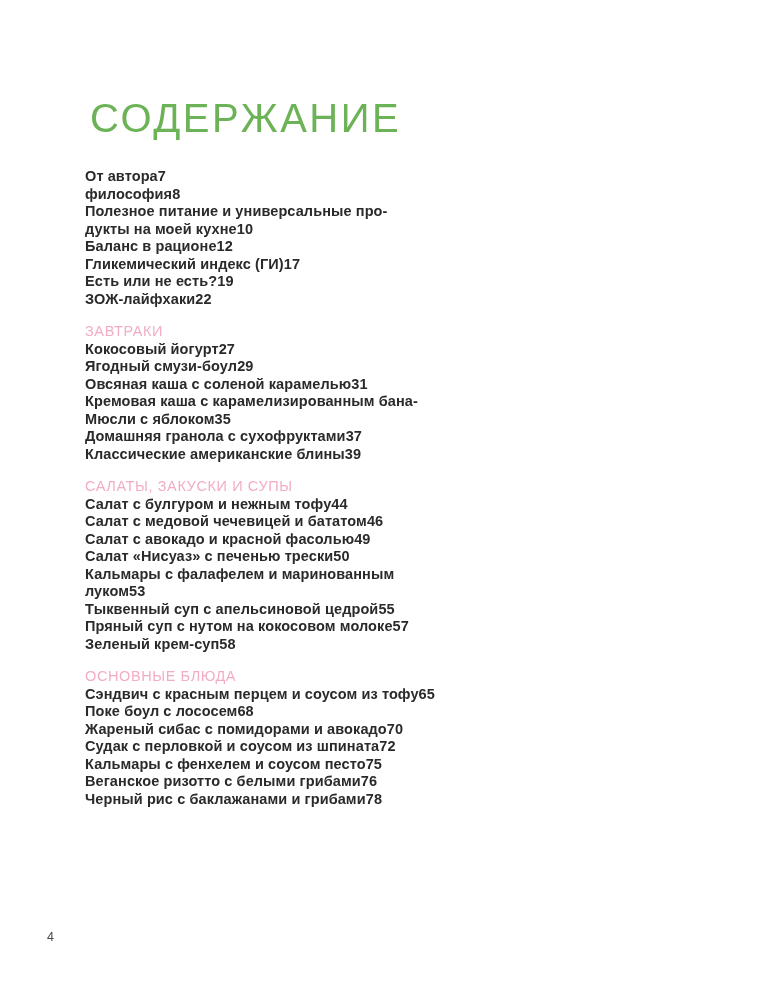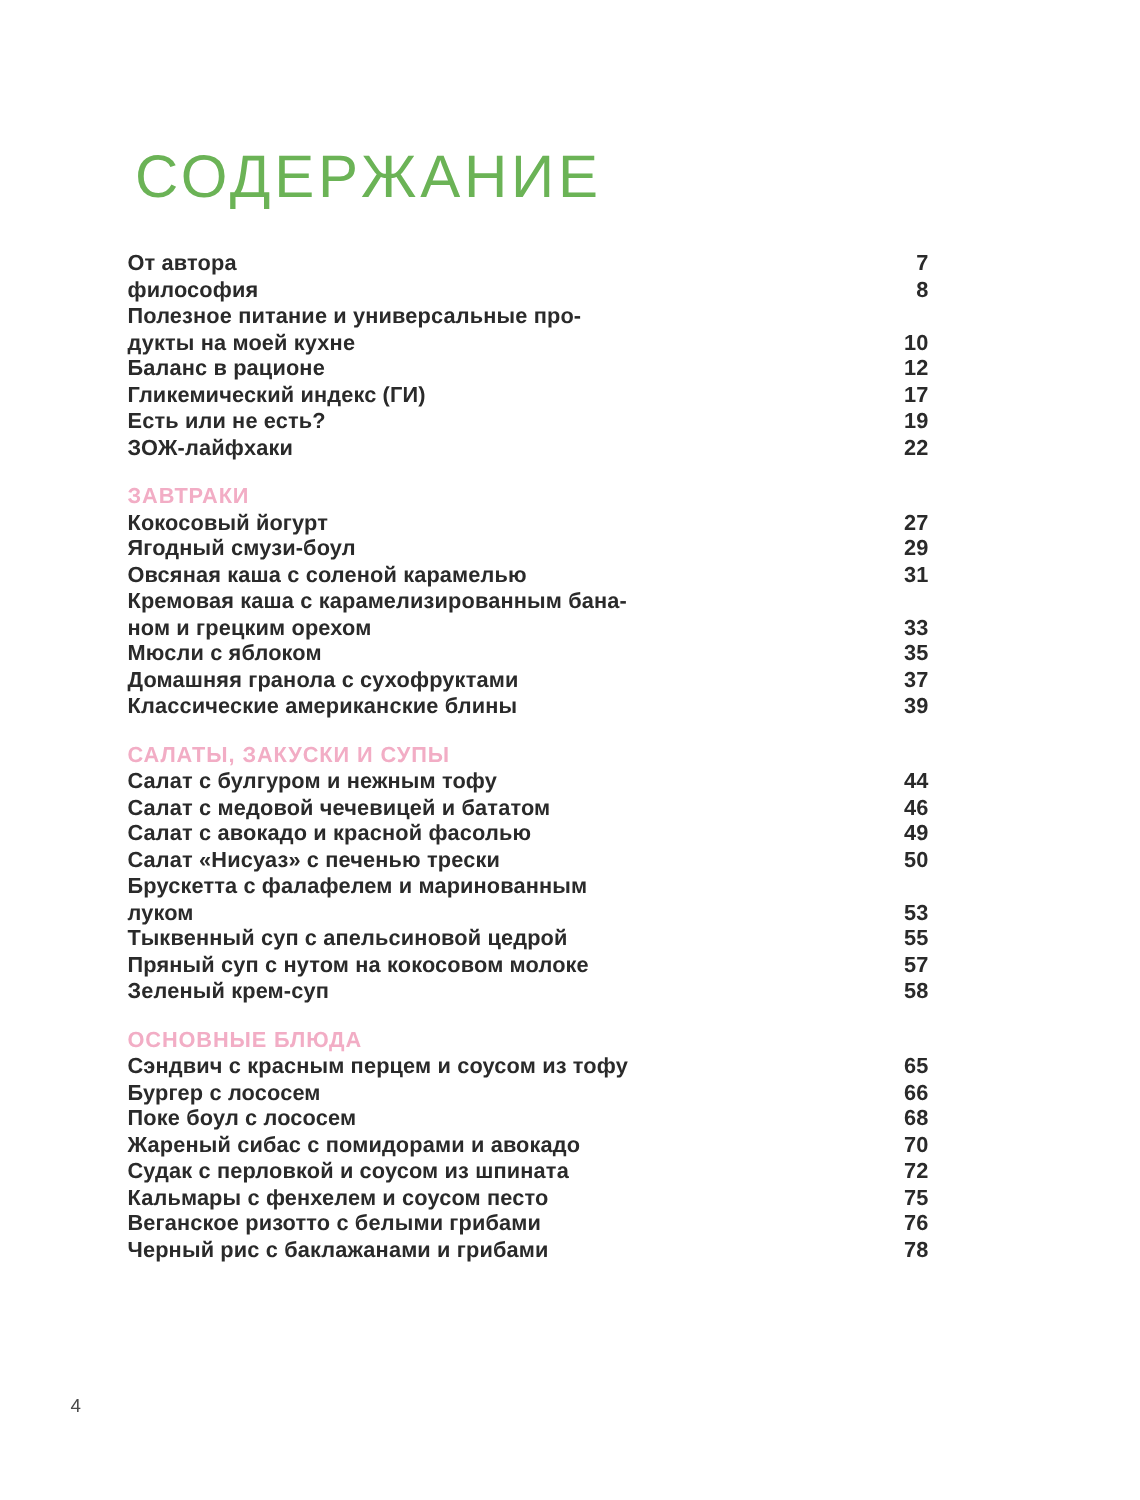--- a/index.html
+++ b/index.html
@@ -34,31 +34,31 @@
     top: 168px;
     width: 534px;
     font-size: 14.5px;
     font-weight: 700;
     letter-spacing: 0.1px;
   }
   .toc-section { margin: 0; }
   .section-header {
     color: #f2adc5;
     font-size: 14.5px;
-    font-weight: 700;
+    font-weight: 400;
     letter-spacing: 0.6px;
     line-height: 17.5px;
     height: 17.5px;
     margin-top: 15px;
     white-space: nowrap;
   }
   .toc-section:first-child .section-header { display: none; }
   .entry-row {
     display: flex;
-    justify-content: space-between;
+    justify-content: flex-start;
     align-items: baseline;
     line-height: 17.5px;
     height: 17.5px;
   }
   .entry-line {
     white-space: nowrap;
     color: #2a2a2a;
   }
   .entry-page {
     color: #2a2a2a;
@@ -144,24 +144,20 @@
         <div class="toc-entry">
           <div class="entry-row">
             <span class="entry-line">Овсяная каша с соленой карамелью</span>
             <span class="entry-page">31</span>
           </div>
         </div>
         <div class="toc-entry">
           <div class="entry-row">
             <span class="entry-line">Кремовая каша с карамелизированным бана-</span>
           </div>
-          <div class="entry-row">
-            <span class="entry-line">ном и грецким орехом</span>
-            <span class="entry-page">33</span>
-          </div>
         </div>
         <div class="toc-entry">
           <div class="entry-row">
             <span class="entry-line">Мюсли с яблоком</span>
             <span class="entry-page">35</span>
           </div>
         </div>
         <div class="toc-entry">
           <div class="entry-row">
             <span class="entry-line">Домашняя гранола с сухофруктами</span>
@@ -196,21 +192,21 @@
           </div>
         </div>
         <div class="toc-entry">
           <div class="entry-row">
             <span class="entry-line">Салат «Нисуаз» с печенью трески</span>
             <span class="entry-page">50</span>
           </div>
         </div>
         <div class="toc-entry">
           <div class="entry-row">
-            <span class="entry-line">Брускетта с фалафелем и маринованным</span>
+            <span class="entry-line">Кальмары с фалафелем и маринованным</span>
           </div>
           <div class="entry-row">
             <span class="entry-line">луком</span>
             <span class="entry-page">53</span>
           </div>
         </div>
         <div class="toc-entry">
           <div class="entry-row">
             <span class="entry-line">Тыквенный суп с апельсиновой цедрой</span>
             <span class="entry-page">55</span>
@@ -230,26 +226,20 @@
         </div>
       </div>
       <div class="toc-section">
         <div class="section-header">ОСНОВНЫЕ БЛЮДА</div>
         <div class="toc-entry">
         </div>
         <div class="toc-entry">
           <div class="entry-row">
             <span class="entry-line">Сэндвич с красным перцем и соусом из тофу</span>
             <span class="entry-page">65</span>
-          </div>
-        </div>
-        <div class="toc-entry">
-          <div class="entry-row">
-            <span class="entry-line">Бургер с лососем</span>
-            <span class="entry-page">66</span>
           </div>
         </div>
         <div class="toc-entry">
           <div class="entry-row">
             <span class="entry-line">Поке боул с лососем</span>
             <span class="entry-page">68</span>
           </div>
         </div>
         <div class="toc-entry">
           <div class="entry-row">

